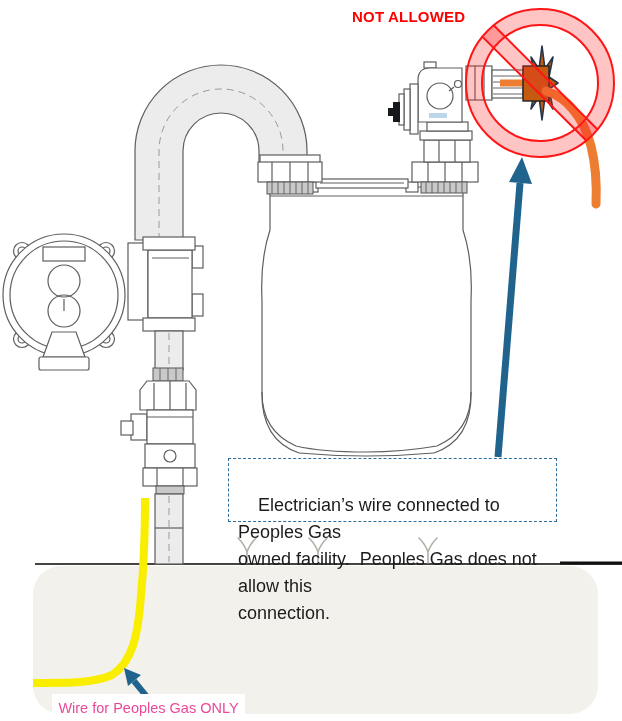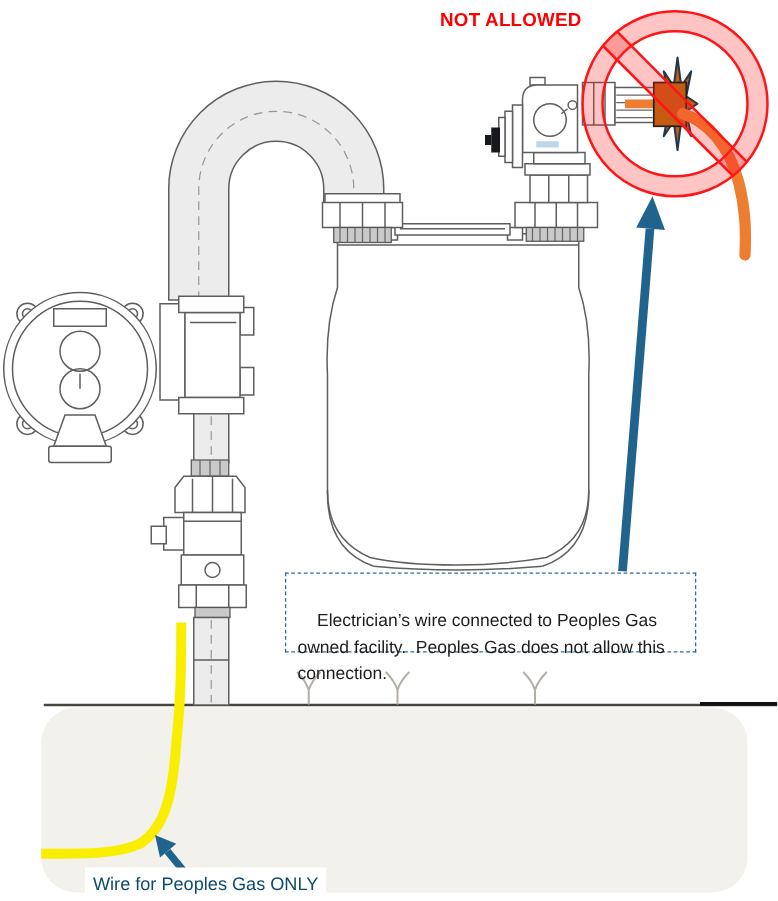--- a/index.html
+++ b/index.html
@@ -30,26 +30,26 @@
   .arrowhead{fill:var(--arrow-blue,#20648e);stroke:none;}
 
   
   .not-allowed{
     position:absolute;left:352px;top:8px;
     color:var(--not-allowed-red,#f00);font-size:15px;font-weight:700;letter-spacing:.2px;
   }
   .callout{
     position:absolute;left:228px;top:458px;width:329px;height:64px;box-sizing:border-box;
     border:1.6px dashed var(--callout-border-blue,#2e6e9e);background:#fff;
-    padding:6px 9px;font-size:14px;line-height:1.5;color:#1c1c1c;white-space:pre-wrap;
+    padding:6px 9px;font-size:18px;line-height:1.5;color:#1c1c1c;white-space:pre-wrap;
   }
   .bottom-label{
     position:absolute;left:52px;top:694px;width:193px;height:27px;background:#fff;
     display:flex;align-items:center;justify-content:center;
-    font-size:14.5px;color:#0c4a6e;margin-left:16px;
+    font-size:14.5px;color:#ec4899;
   }
 </style>
 </head>
 <body>
 
 <div id="stage">
 
   <svg viewBox="0 0 622 721" width="622" height="721">
 
     <g>

